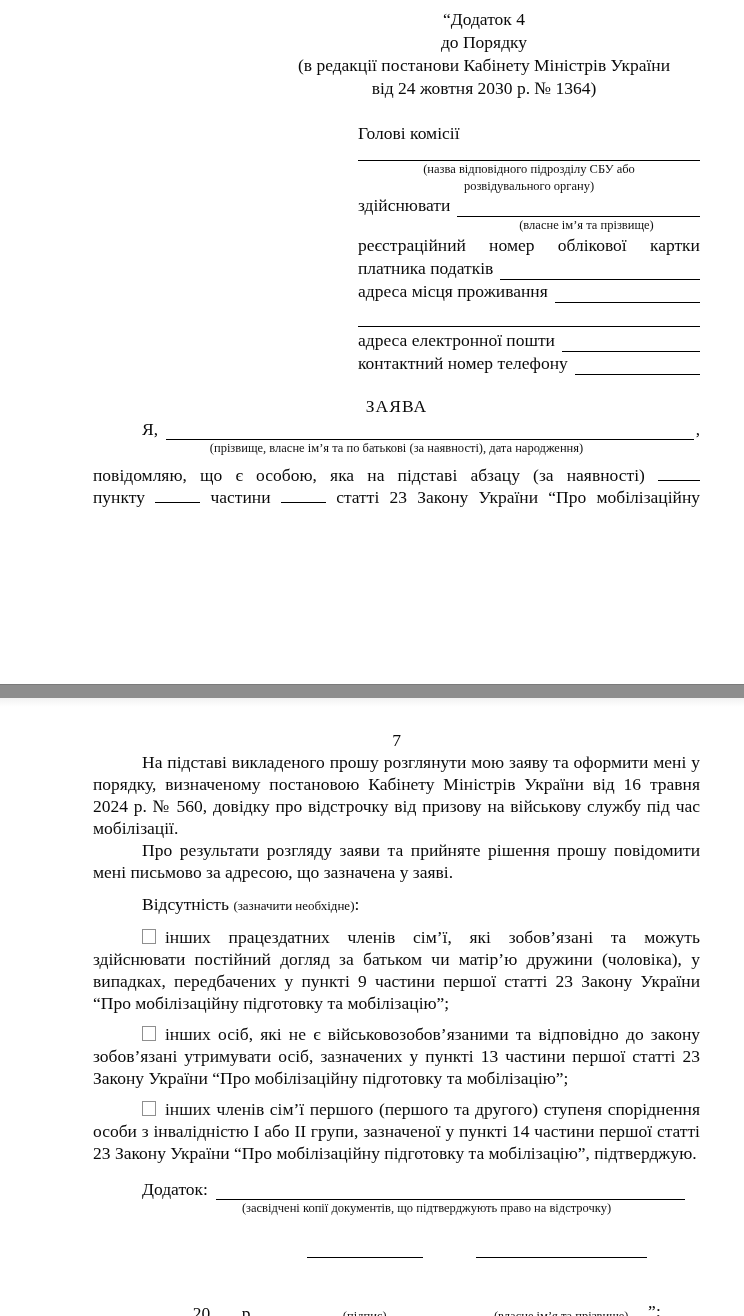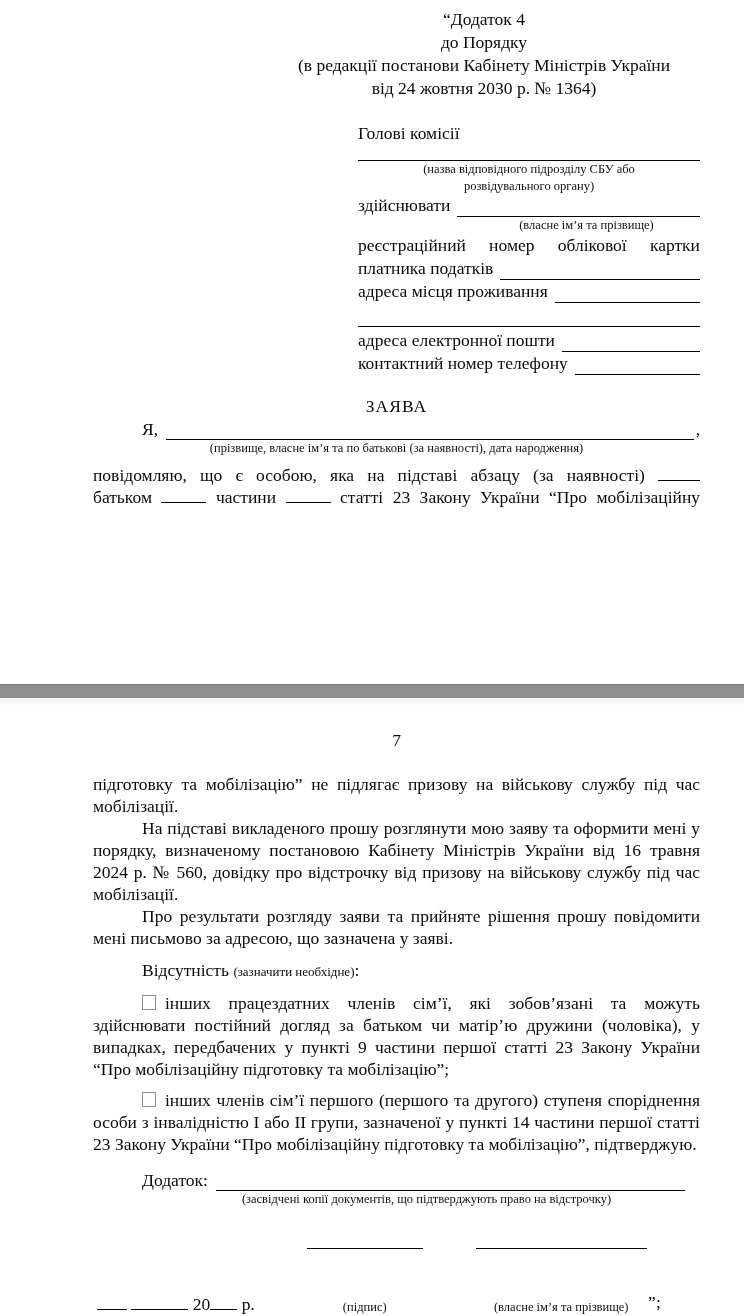--- a/index.html
+++ b/index.html
@@ -99,50 +99,52 @@
       <span>Я,</span>
       <span class="blank"></span>
       <span class="comma">,</span>
     </div>
     <div class="caption caption-center">(прізвище, власне ім’я та по батькові (за наявності), дата народження)</div>
     <div class="justify-line" style="margin-top:8px;">
       <span>повідомляю, що є особою, яка на підставі абзацу (за наявності)</span>
       <span class="inline-blank narrow"></span>
     </div>
     <div class="justify-line">
-      <span>батьком</span>
+      <span>пункту</span>
       <span class="inline-blank"></span>
       <span>частини</span>
       <span class="inline-blank"></span>
       <span>статті 23 Закону України “Про мобілізаційну</span>
     </div>
   </div>
 </div>
 
 <div class="divider"></div>
 
 <div class="page page2">
   <div class="content">
     <div class="pagenum">7</div>
 
-    <p class="doc" style="margin-top:22px;">підготовку та мобілізацію” не підлягає призову на військову службу під час мобілізації.</p>
 
     <p class="doc indent mt">На підставі викладеного прошу розглянути мою заяву та оформити мені у порядку, визначеному постановою Кабінету Міністрів України від 16 травня 2024 р. № 560, довідку про відстрочку від призову на військову службу під час мобілізації.</p>
 
     <p class="doc indent mt">Про результати розгляду заяви та прийняте рішення прошу повідомити мені письмово за адресою, що зазначена у заяві.</p>
 
     <p class="doc indent" style="margin-top:10px;">
       <span>Відсутність</span>
       <span class="cb-note">(зазначити необхідне)</span><span>:</span>
     </p>
 
     <p class="doc indent" style="margin-top:9px;">
       <span class="checkbox"></span><span>інших працездатних членів сім’ї, які зобов’язані та можуть здійснювати постійний догляд за батьком чи матір’ю дружини (чоловіка), у випадках, передбачених у пункті 9 частини першої статті 23 Закону України “Про мобілізаційну підготовку та мобілізацію”;</span>
     </p>
 
+    <p class="doc indent" style="margin-top:9px;">
+      <span class="checkbox"></span><span>інших осіб, які не є військовозобов’язаними та відповідно до закону зобов’язані утримувати осіб, зазначених у пункті 13 частини першої статті 23 Закону України “Про мобілізаційну підготовку та мобілізацію”;</span>
+    </p>
 
     <p class="doc indent" style="margin-top:9px;">
       <span class="checkbox"></span><span>інших членів сім’ї першого (першого та другого) ступеня споріднення особи з інвалідністю I або II групи, зазначеної у пункті 14 частини першої статті 23 Закону України “Про мобілізаційну підготовку та мобілізацію”, підтверджую.</span>
     </p>
 
     <div class="attach-row">
       <span class="lbl">Додаток:</span>
       <span class="blank"></span>
     </div>
     <div class="caption attach-caption">(засвідчені копії документів, що підтверджують право на відстрочку)</div>

